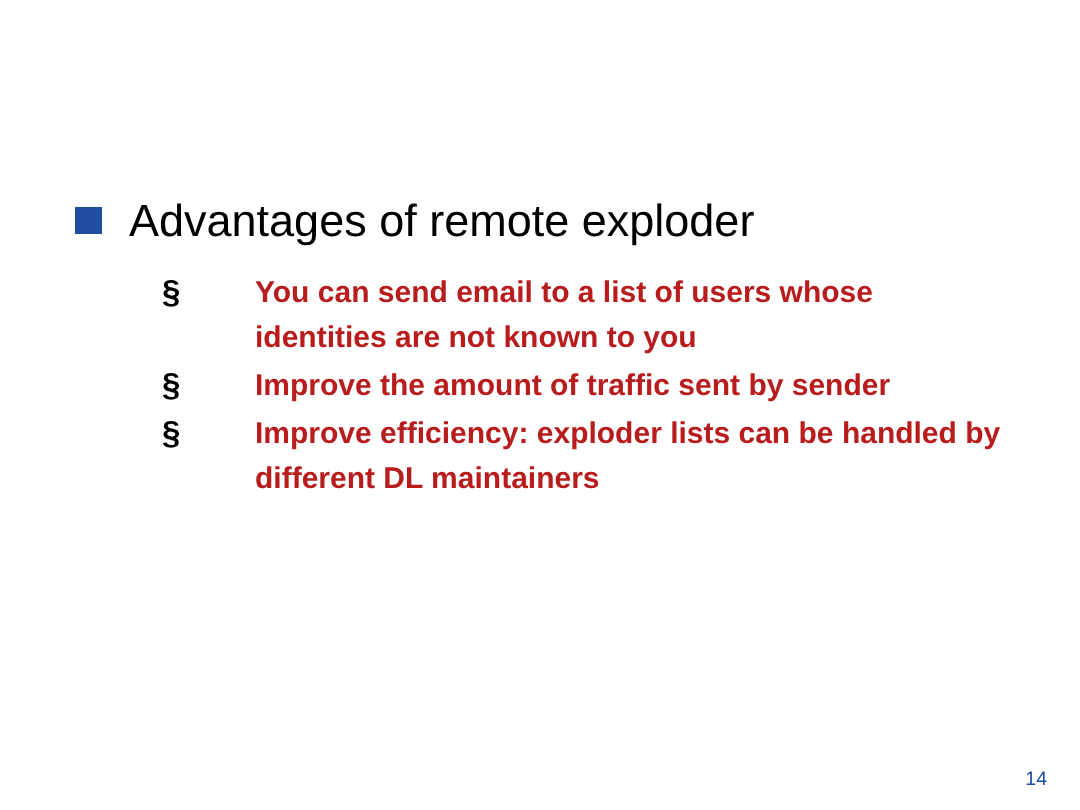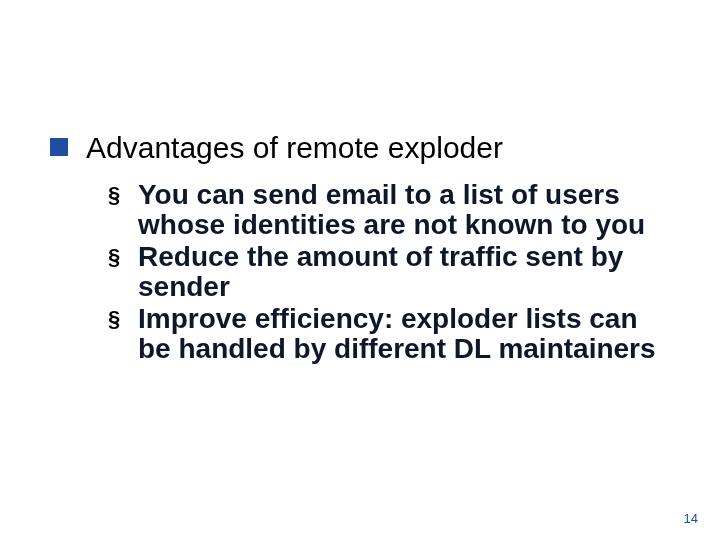--- a/index.html
+++ b/index.html
@@ -49,25 +49,26 @@
   .section-bullet {
     font-size: 22px;
     font-weight: bold;
     color: #000;
     margin-right: 12px;
     line-height: 30px;
     width: 18px;
     flex: 0 0 auto;
   }
   .sub-text {
-    font-size: 28px;
+    font-size: 20px;
     font-weight: bold;
-    color: #0f172a;
+    color: #b91c1c;
     line-height: 30px;
     max-width: 520px;
+    margin-left: 32px;
   }
   .page-number {
     position: absolute;
     bottom: 14px;
     right: 22px;
     font-size: 13px;
     color: #1f4ea1;
   }
 </style>
 </head>
@@ -82,21 +83,21 @@
 
   <div class="sub-list">
 
     <div class="sub-item">
       <div class="section-bullet">§</div>
       <div class="sub-text">You can send email to a list of users whose identities are not known to you</div>
     </div>
 
     <div class="sub-item">
       <div class="section-bullet">§</div>
-      <div class="sub-text">Reduce the amount of traffic sent by sender</div>
+      <div class="sub-text">Improve the amount of traffic sent by sender</div>
     </div>
 
     <div class="sub-item">
       <div class="section-bullet">§</div>
       <div class="sub-text">Improve efficiency: exploder lists can be handled by different DL maintainers</div>
     </div>
 
   </div>
 
   <div class="page-number">14</div>

